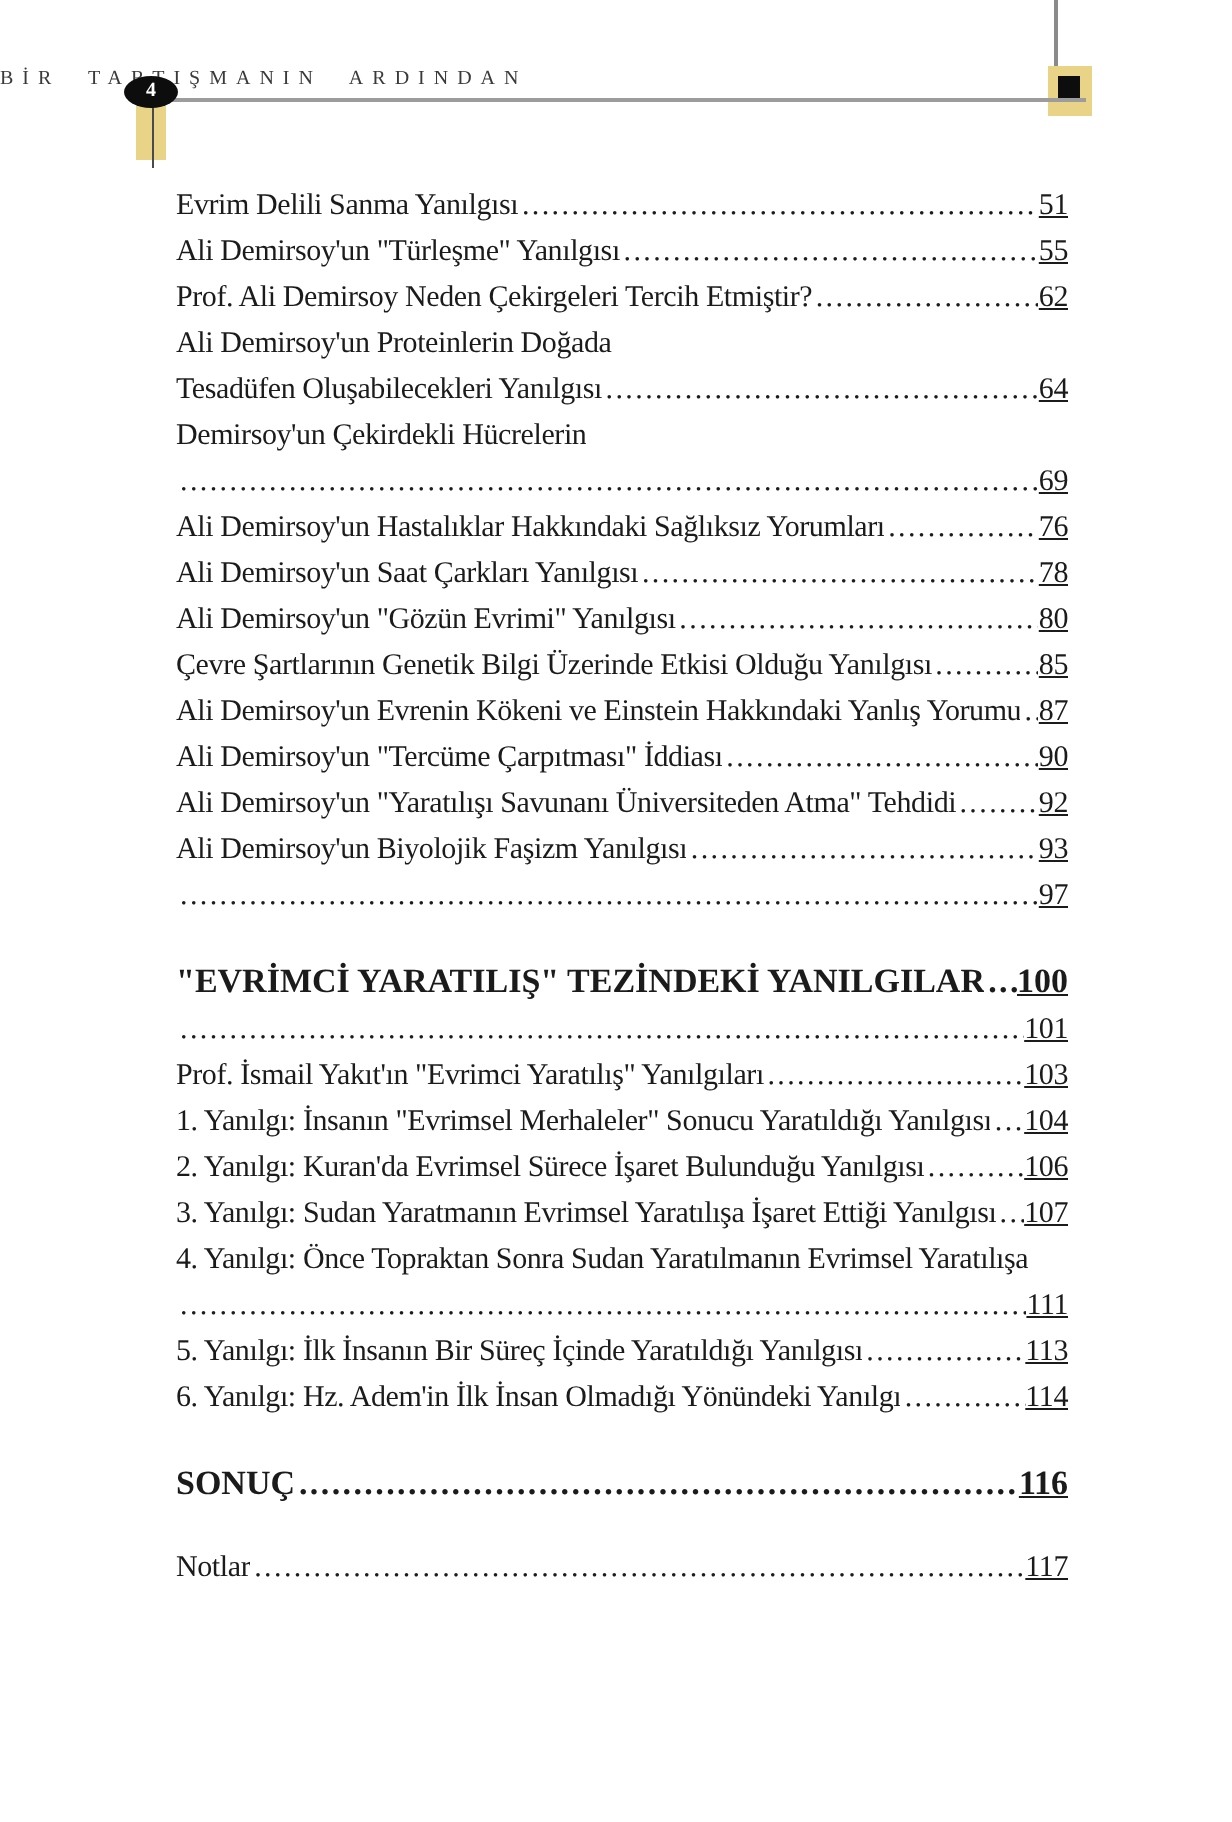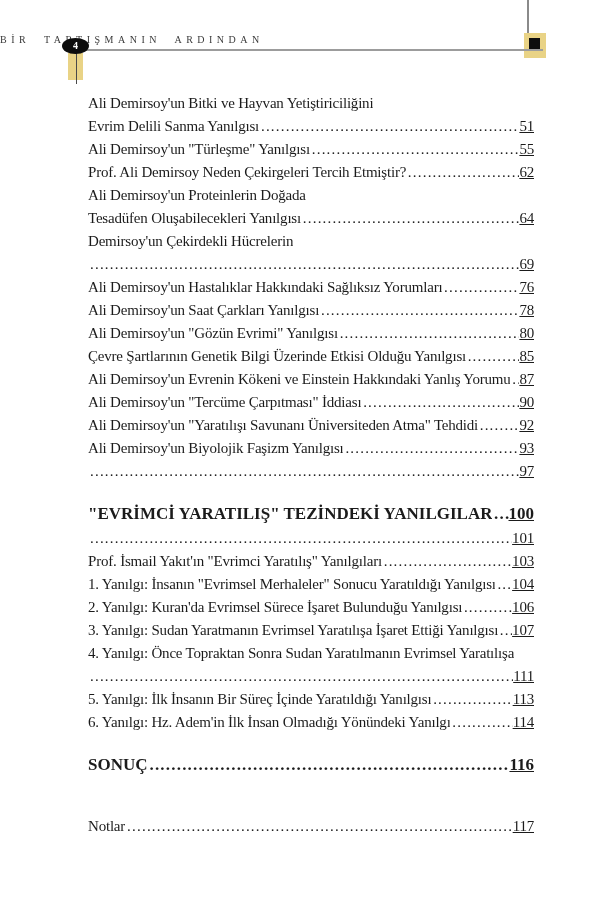--- a/index.html
+++ b/index.html
@@ -45,44 +45,41 @@
   .toc-row .dots   {
     flex:1 1000 auto; min-width:0; overflow:hidden;
     letter-spacing:1.2px; margin-left:2px;
   }
   .toc-row .pageno { flex:0 0 auto;text-decoration:underline; }
 
   .toc-row.heading {
     font-weight:bold; font-size:17px;
     height:27px; line-height:27px; letter-spacing:0;
   }
-  .toc-row.gap-before { margin-top:37px; }
+  .toc-row.gap-before { margin-top:18px; }
   .toc-row.heading.gap-before { margin-top:17px; }
 </style>
 </head>
 <body>
 
 <div class="page">
 
   <div class="corner-vline"></div>
   <div class="corner-yellow"></div>
   <div class="header-rule"></div>
   <div class="corner-square"></div>
 
   <div class="running-title">BİR TARTIŞMANIN ARDINDAN</div>
 
   <div class="pagenum-tab"></div>
   <div class="pagenum-stem"></div>
   <div class="pagenum-oval">4</div>
 
   <div class="toc" id="toc">
       <div class="toc-row">
-        <span class="title">Ali Demirsoy'un Bitki ve Hayvan Yetiştiriciliğini</span>
-      </div>
-      <div class="toc-row">
         <span class="title">Evrim Delili Sanma Yanılgısı</span>
         <span class="dots">........................................................................................................................................................................................................</span>
         <span class="pageno">51</span>
       </div>
       <div class="toc-row">
         <span class="title">Ali Demirsoy'un "Türleşme" Yanılgısı</span>
         <span class="dots">........................................................................................................................................................................................................</span>
         <span class="pageno">55</span>
       </div>
       <div class="toc-row">

